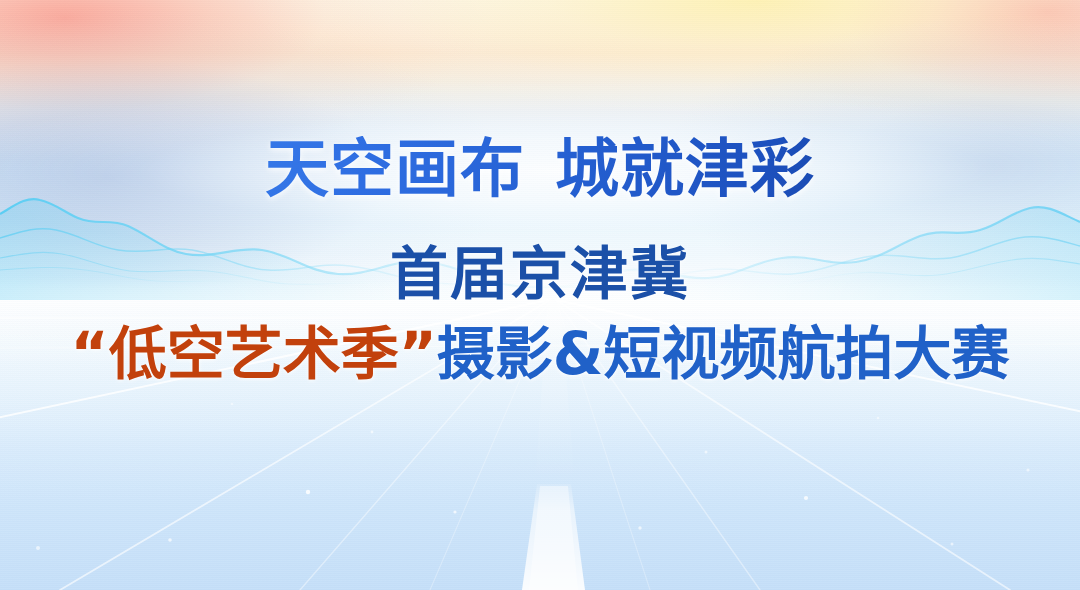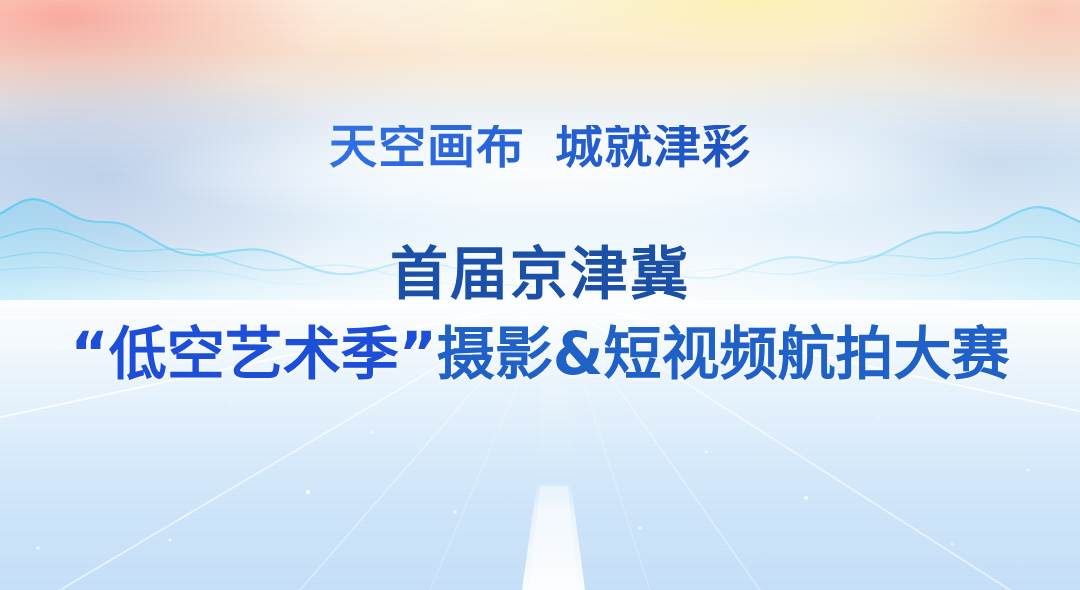--- a/index.html
+++ b/index.html
@@ -151,22 +151,22 @@
     align-items: center;
   }
 
   
   #main-title {
     position: absolute;
     top: 93px;
     left: 0;
     right: 0;
     text-align: center;
-    font-family: Liberation Mono, monospace;
-    font-size: 48px;
+    font-family: Liberation Sans, sans-serif;
+    font-size: 64px;
     font-weight: 700;
     line-height: 1.05;
     letter-spacing: 1px;
     white-space: nowrap;
     background-image: linear-gradient(100deg,
         #3f86ef 0%,
         #3a7fec 16%,
         #2f6ee2 34%,
         #2560d2 52%,
         #1d51bf 70%,
@@ -200,21 +200,21 @@
     letter-spacing: 2px;
     color: #1b50a8;
     margin-bottom: 17px;
   }
   #sub-line-2 {
     font-size: 58px;
     letter-spacing: 0px;
     color: #2061c8;
     margin-bottom: 15px;
   }
-  #sub-line-2 .accent { color: #1d4ed8; }
+  #sub-line-2 .accent { color: #c2410c; }
   #sub-line-3 {
     font-size: 56px;
     letter-spacing: 3px;
     color: #2f73e2;
   }
 </style>
 </head>
 <body>
 
 <div id="poster">

